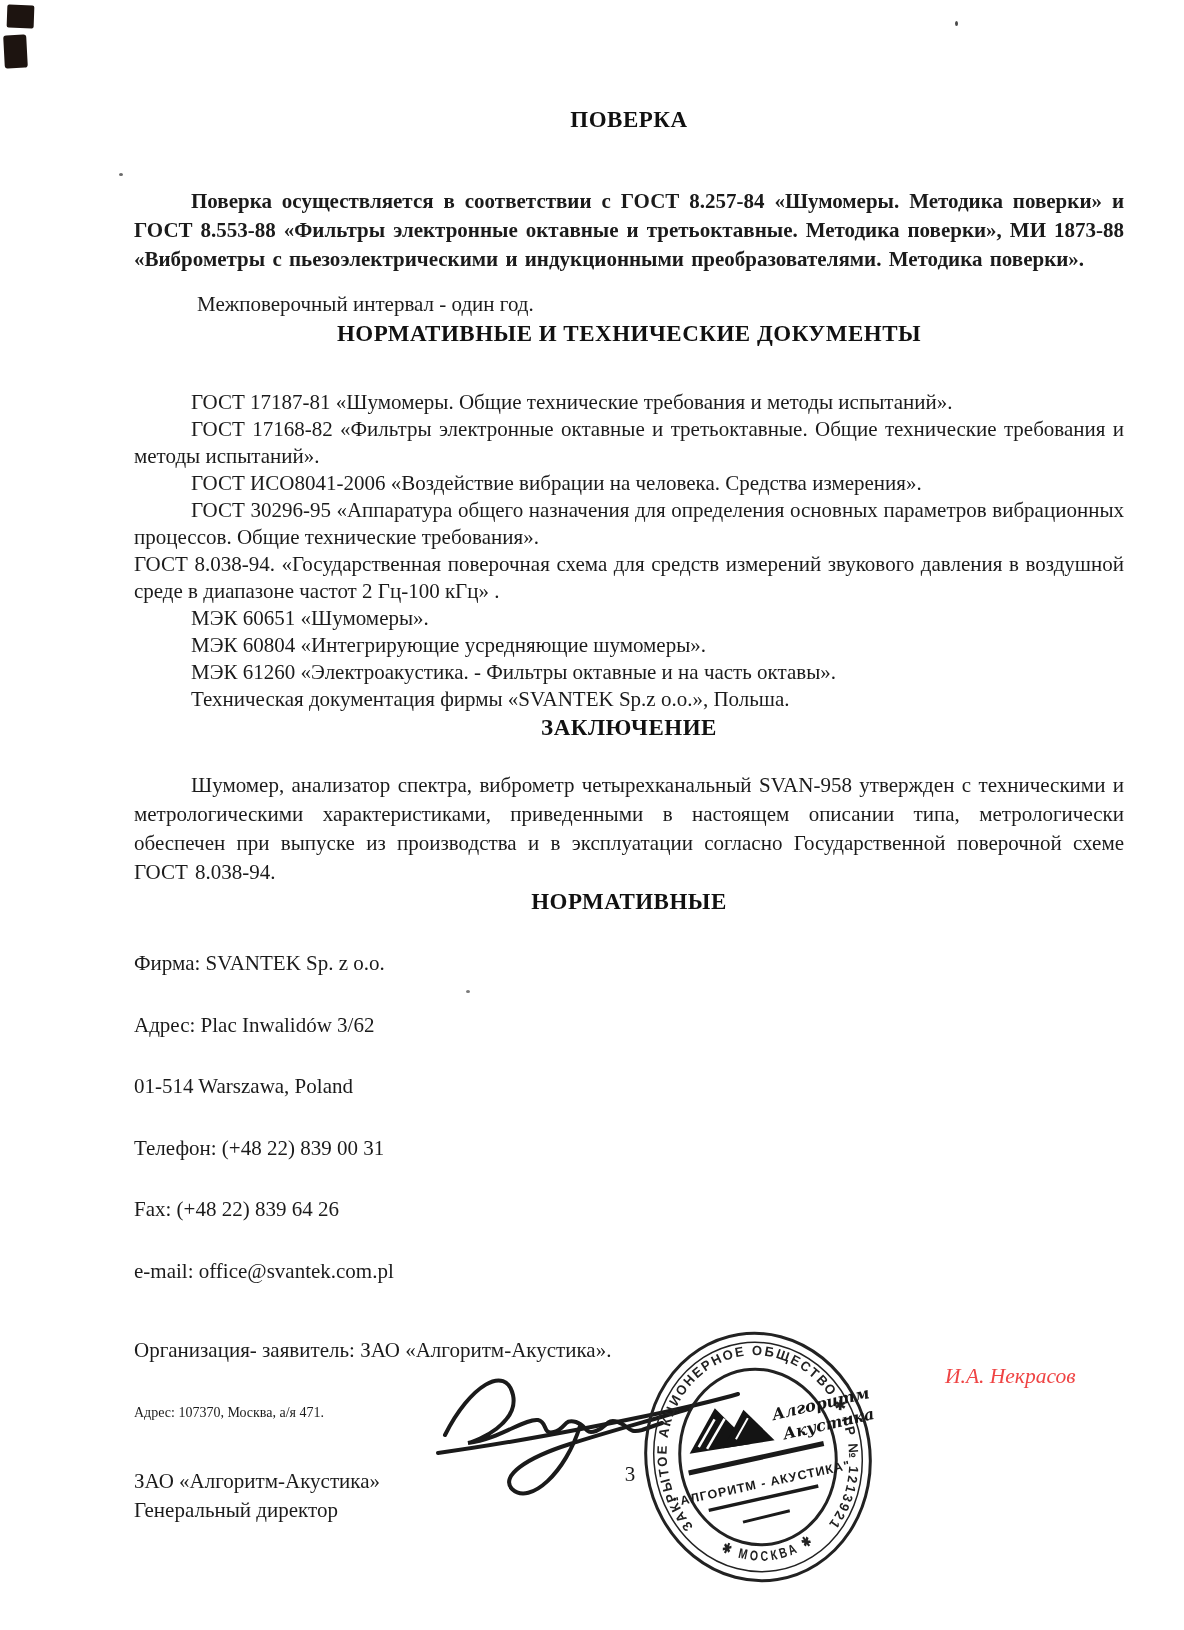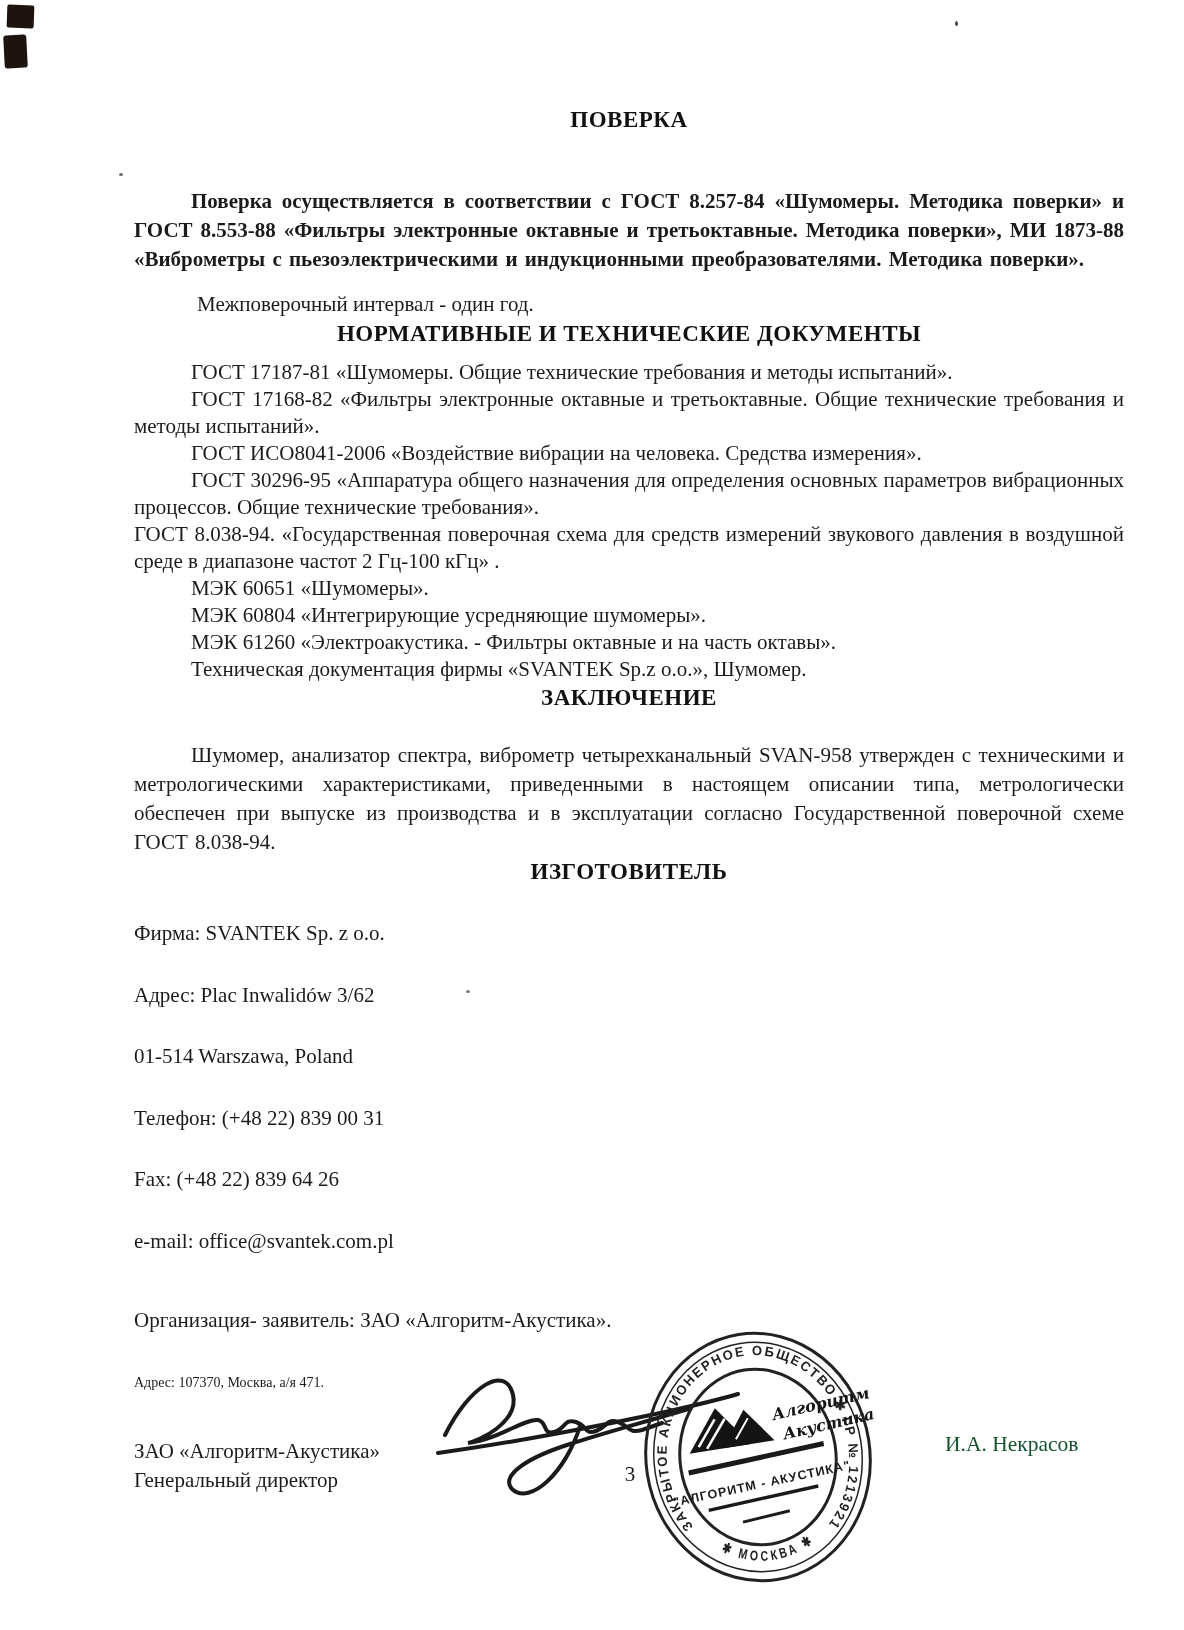--- a/index.html
+++ b/index.html
@@ -29,35 +29,35 @@
   .body-par{
     font-size:21px;line-height:29px;
     text-align:justify;text-indent:57px;
     word-spacing:2px;
   }
   .par-verification{margin-top:52px;font-weight:bold;}
   .par-conclusion{margin-top:28px;}
   .interval-line{
     margin-top:16px;font-size:21px;line-height:29px;text-indent:63px;
   }
-  .doc-list{margin-top:10px;}
+  .doc-list{margin-top:40px;}
   .doc-list p{
     font-size:21px;line-height:27px;
     text-align:justify;text-indent:57px;
   }
   .doc-list p.no-ind{text-indent:0;}
   .manuf-block{margin-top:22px;}
   .manuf-block p{font-size:21px;line-height:29.5px;margin-top:32px;}
   .org-line{margin-top:50px;font-size:21px;line-height:29px;}
   .addr-line{margin-top:33px;font-size:14px;line-height:29px;}
   .dir-block{margin-top:40px;}
   .dir-block p{font-size:21px;line-height:29px;}
   .signer-name{
-    position:absolute;left:945px;top:1432px;
-    font-size:21.5px;color:#14532d;white-space:nowrap;
+    position:absolute;left:945px;top:1364px;
+    font-size:21.5px;color:#ef4444;white-space:nowrap;font-style:italic;
   }
   .page-number{
     position:absolute;left:600px;top:1462px;width:60px;
     text-align:center;font-size:21px;color:#1b1b1b;
   }
   .sig-svg{position:absolute;left:430px;top:1340px;}
   .stamp-svg{position:absolute;left:613px;top:1310px;}
   
   .artifact{position:absolute;}
   .corner-a{left:7px;top:5px;width:27px;height:23px;background:#1d1410;border-radius:2px;transform:rotate(2deg);}
@@ -89,28 +89,28 @@
 
     <div class="doc-list">
       <p>ГОСТ 17187-81 «Шумомеры. Общие технические требования и методы испытаний».</p>
       <p>ГОСТ 17168-82 «Фильтры электронные октавные и третьоктавные. Общие технические требования и методы испытаний».</p>
       <p>ГОСТ ИСО8041-2006 «Воздействие вибрации на человека. Средства измерения».</p>
       <p>ГОСТ 30296-95 «Аппаратура общего назначения для определения основных параметров вибрационных процессов. Общие технические требования».</p>
       <p class="no-ind">ГОСТ 8.038-94. «Государственная поверочная схема для средств измерений звукового давления в воздушной среде в диапазоне частот 2 Гц-100 кГц» .</p>
       <p>МЭК 60651 «Шумомеры».</p>
       <p>МЭК 60804 «Интегрирующие усредняющие шумомеры».</p>
       <p>МЭК 61260 «Электроакустика. - Фильтры октавные и на часть октавы».</p>
-      <p>Техническая документация фирмы «SVANTEK Sp.z o.o.», Шумомер.</p>
+      <p>Техническая документация фирмы «SVANTEK Sp.z o.o.», Польша.</p>
     </div>
 
     <h1 class="doc-h h-conclusion">ЗАКЛЮЧЕНИЕ</h1>
 
     <p class="body-par par-conclusion">Шумомер, анализатор спектра, виброметр четырехканальный SVAN-958 утвержден с техническими и метрологическими характеристиками, приведенными в настоящем описании типа, метрологически обеспечен при выпуске из производства и в эксплуатации согласно Государственной поверочной схеме ГОСТ 8.038-94.</p>
 
-    <h1 class="doc-h h-manufacturer">ИЗГОТОВИТЕЛЬ</h1>
+    <h1 class="doc-h h-manufacturer">НОРМАТИВНЫЕ</h1>
 
     <div class="manuf-block">
       <p>Фирма: SVANTEK Sp. z o.o.</p>
       <p>Адрес: Plac Inwalidów 3/62</p>
       <p>01-514 Warszawa, Poland</p>
       <p>Телефон: (+48 22) 839 00 31</p>
       <p>Fax: (+48 22) 839 64 26</p>
       <p>e-mail: office@svantek.com.pl</p>
     </div>
 

